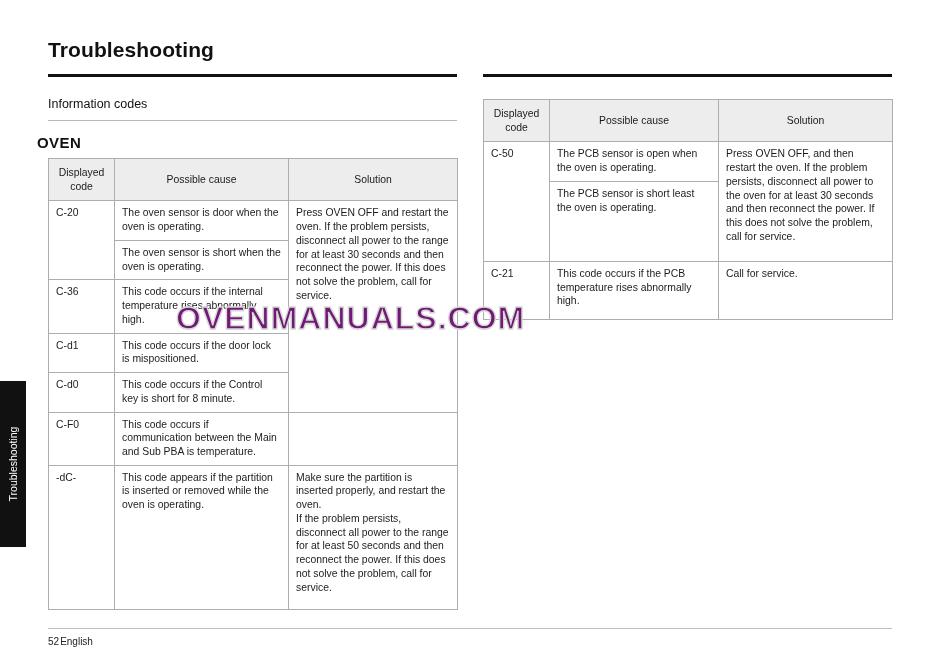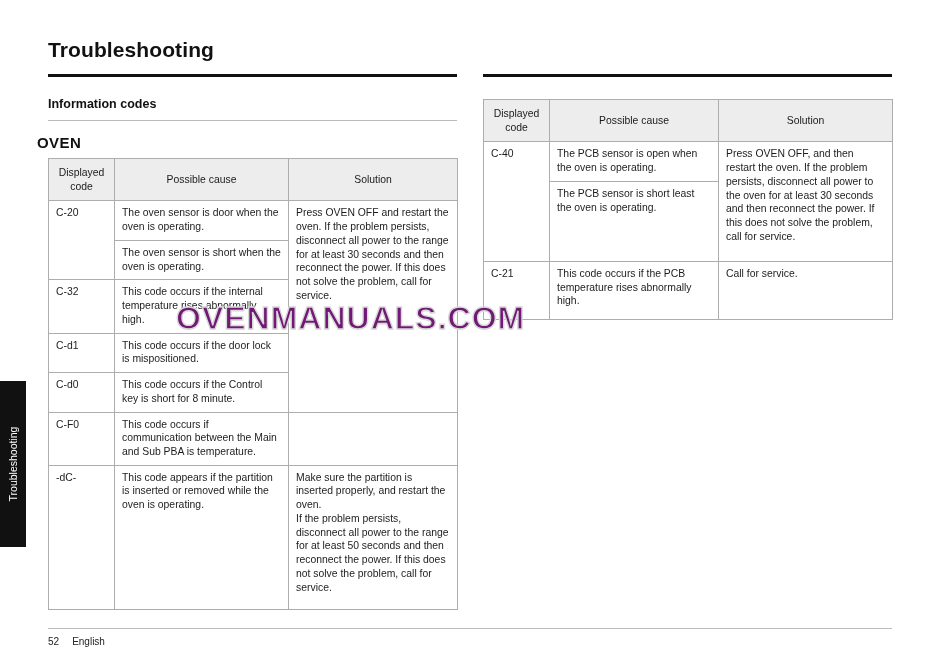--- a/index.html
+++ b/index.html
@@ -47,21 +47,21 @@
     height: 3px;
     background: #111;
   }
 
   
   .section-heading {
     position: absolute;
     left: 48px;
     top: 97px;
     font-size: 12.5px;
-    font-weight: bold;
+    font-weight: normal;
     color: #111;
   }
   .section-rule {
     position: absolute;
     left: 48px;
     top: 120px;
     width: 409px;
     height: 1px;
     background: #b9b9b9;
   }
@@ -166,21 +166,21 @@
     height: 1px;
     background: #bdbdbd;
   }
   .footer {
     position: absolute;
     left: 48px;
     top: 636px;
     font-size: 10px;
     color: #222;
   }
-  .footer .pagenum { margin-right: 13px; }
+  .footer .pagenum { margin-right: 1px; }
 </style>
 </head>
 <body>
 
 <div class="page">
 
   <div class="title">Troubleshooting</div>
   <div class="title-rule-left"></div>
   <div class="title-rule-right"></div>
 
@@ -206,21 +206,21 @@
         <td class="code" rowspan="2">C-20</td>
         <td>The oven sensor is door when the oven is operating.</td>
         <td rowspan="5">
           <span>Press </span><span class="b">OVEN OFF</span><span> and restart the oven. If the problem persists, disconnect all power to the range for at least 30 seconds and then reconnect the power. If this does not solve the problem, call for service.</span>
         </td>
       </tr>
       <tr>
         <td>The oven sensor is short when the oven is operating.</td>
       </tr>
       <tr>
-        <td class="code">C-32</td>
+        <td class="code">C-36</td>
         <td>This code occurs if the internal temperature rises abnormally high.</td>
       </tr>
       <tr>
         <td class="code">C-d1</td>
         <td>This code occurs if the door lock is mispositioned.</td>
       </tr>
       <tr>
         <td class="code">C-d0</td>
         <td>This code occurs if the Control key is short for 8 minute.</td>
       </tr>
@@ -246,21 +246,21 @@
     </colgroup>
     <thead>
       <tr>
         <th>Displayed code</th>
         <th>Possible cause</th>
         <th>Solution</th>
       </tr>
     </thead>
     <tbody>
       <tr>
-        <td class="code" rowspan="2">C-40</td>
+        <td class="code" rowspan="2">C-50</td>
         <td>The PCB sensor is open when the oven is operating.</td>
         <td rowspan="2">
           <span>Press </span><span class="b">OVEN OFF</span><span>, and then restart the oven. If the problem persists, disconnect all power to the oven for at least 30 seconds and then reconnect the power. If this does not solve the problem, call for service.</span>
         </td>
       </tr>
       <tr>
         <td style="height:68px">The PCB sensor is short least the oven is operating.</td>
       </tr>
       <tr>
         <td class="code" style="height:46px">C-21</td>

